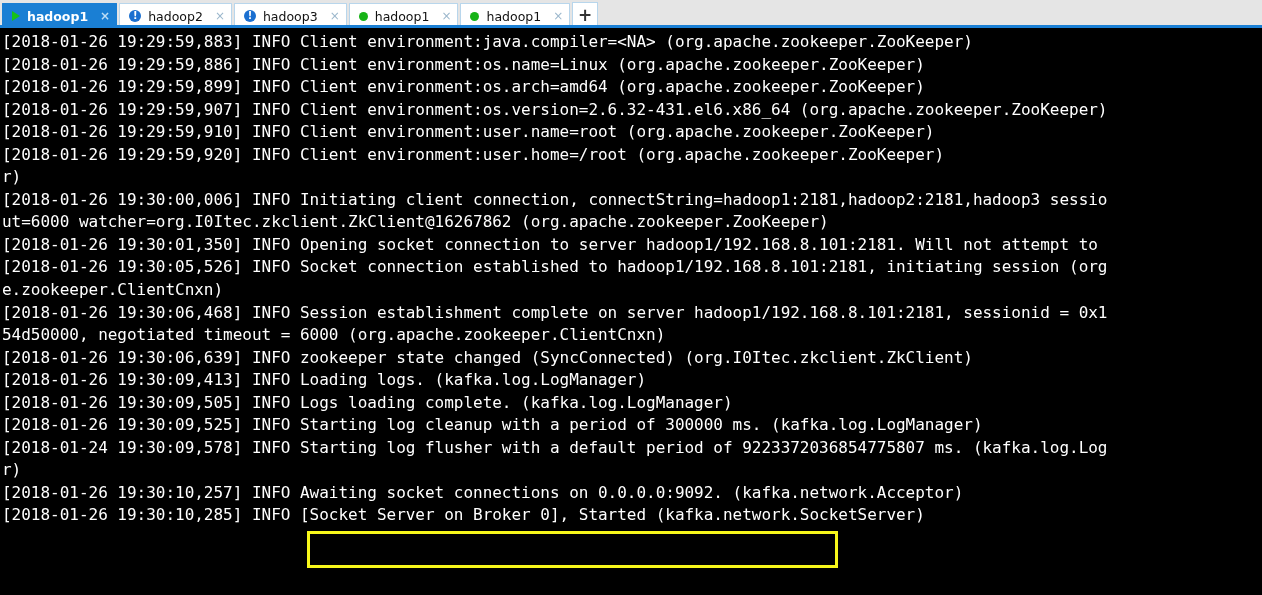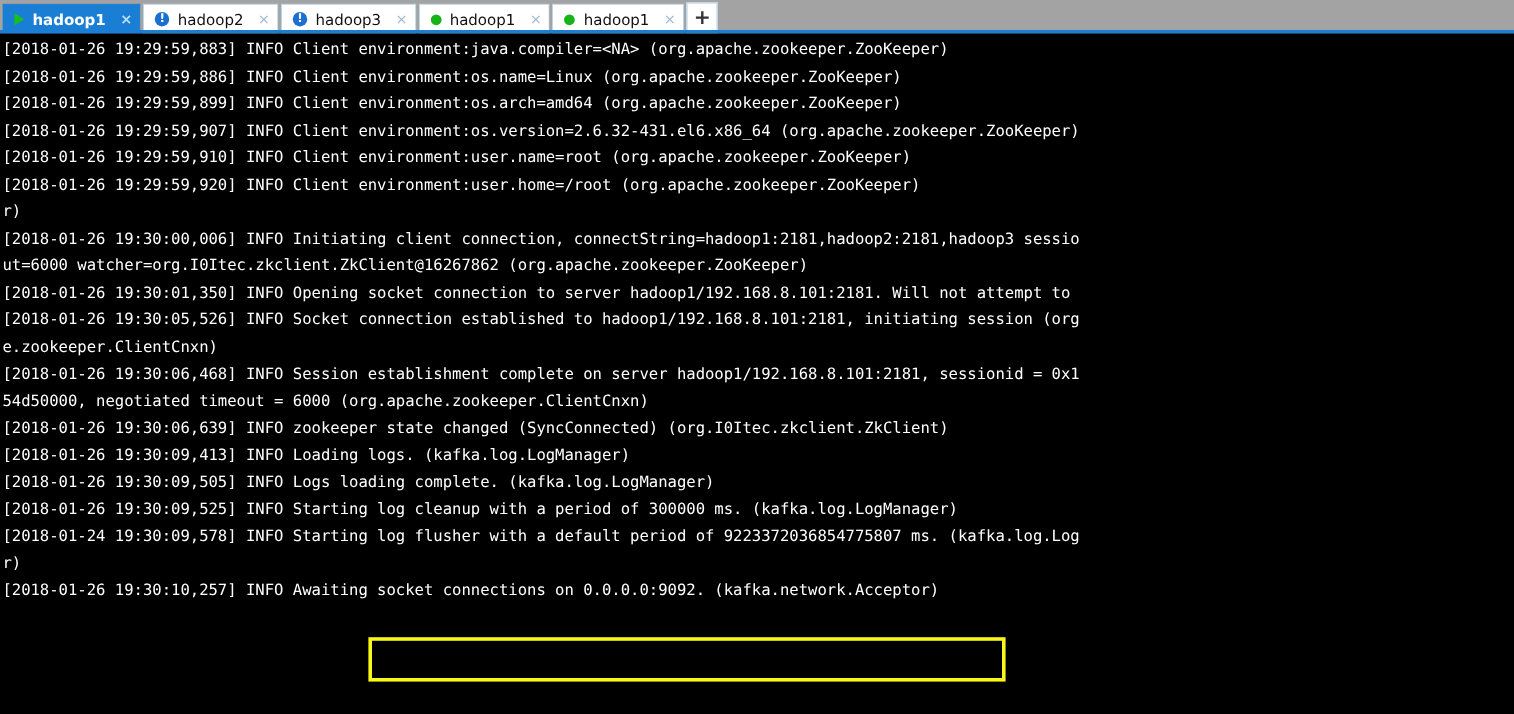--- a/index.html
+++ b/index.html
@@ -11,21 +11,21 @@
     width: 1262px;
     height: 595px;
     overflow: hidden;
     font-family: "DejaVu Sans Mono", monospace;
   }
 
   
   .tabbar {
     position: relative;
     height: 28px;
-    background: #a3a3a3;
+    background: #e5e5e5;
     display: flex;
     align-items: flex-end;
     box-sizing: border-box;
     padding-left: 2px;
   }
   .tabbar::after {
     content: "";
     position: absolute;
     left: 0; right: 0; bottom: 0;
     height: 3px;
@@ -117,21 +117,21 @@
     position: relative;
     background: #000000;
     height: 567px;
     overflow: hidden;
     padding: 3px 0 0 2px;
     box-sizing: border-box;
   }
   .term-line {
     color: #ffffff;
     font-family: "DejaVu Sans Mono", monospace;
-    font-size: 13px;
+    font-size: 16px;
     line-height: 22.55px;
     height: 22.55px;
     white-space: pre;
     letter-spacing: -0.02px;
   }
   .highlight-box {
     position: absolute;
     left: 307px;
     top: 503px;
     width: 531px;
@@ -190,15 +190,16 @@
       <div class="term-line">e.zookeeper.ClientCnxn)</div>
       <div class="term-line">[2018-01-26 19:30:06,468] INFO Session establishment complete on server hadoop1/192.168.8.101:2181, sessionid = 0x1</div>
       <div class="term-line">54d50000, negotiated timeout = 6000 (org.apache.zookeeper.ClientCnxn)</div>
       <div class="term-line">[2018-01-26 19:30:06,639] INFO zookeeper state changed (SyncConnected) (org.I0Itec.zkclient.ZkClient)</div>
       <div class="term-line">[2018-01-26 19:30:09,413] INFO Loading logs. (kafka.log.LogManager)</div>
       <div class="term-line">[2018-01-26 19:30:09,505] INFO Logs loading complete. (kafka.log.LogManager)</div>
       <div class="term-line">[2018-01-26 19:30:09,525] INFO Starting log cleanup with a period of 300000 ms. (kafka.log.LogManager)</div>
       <div class="term-line">[2018-01-24 19:30:09,578] INFO Starting log flusher with a default period of 9223372036854775807 ms. (kafka.log.Log</div>
       <div class="term-line">r)</div>
       <div class="term-line">[2018-01-26 19:30:10,257] INFO Awaiting socket connections on 0.0.0.0:9092. (kafka.network.Acceptor)</div>
+      <div class="term-line">[2018-01-26 19:30:10,285] INFO [Socket Server on Broker 0], Started (kafka.network.SocketServer)</div>
     </div>
   <div class="highlight-box"></div>
 </div>
 
 </body></html>

